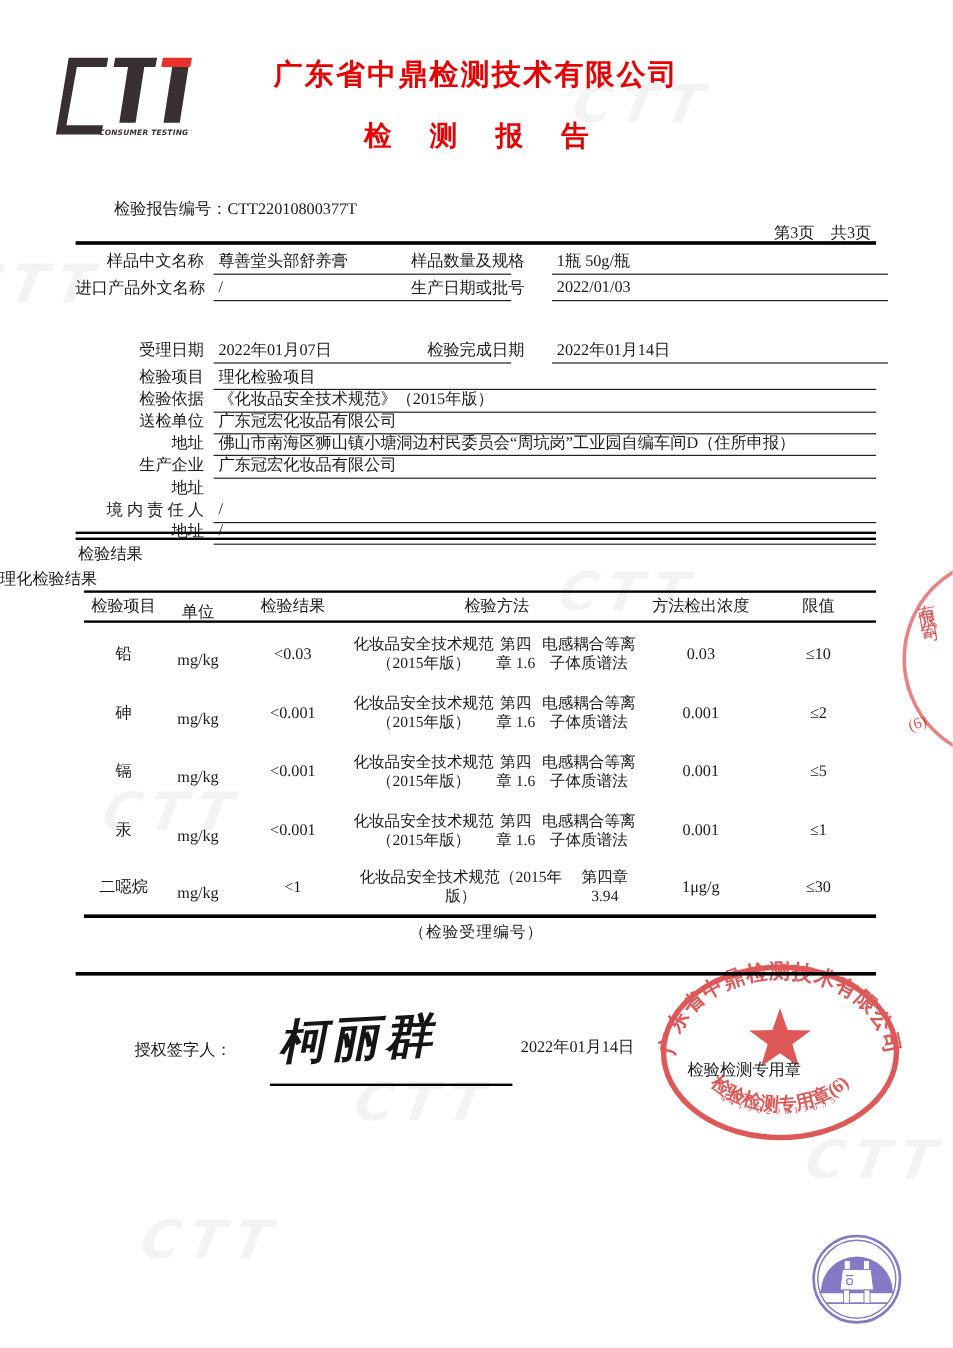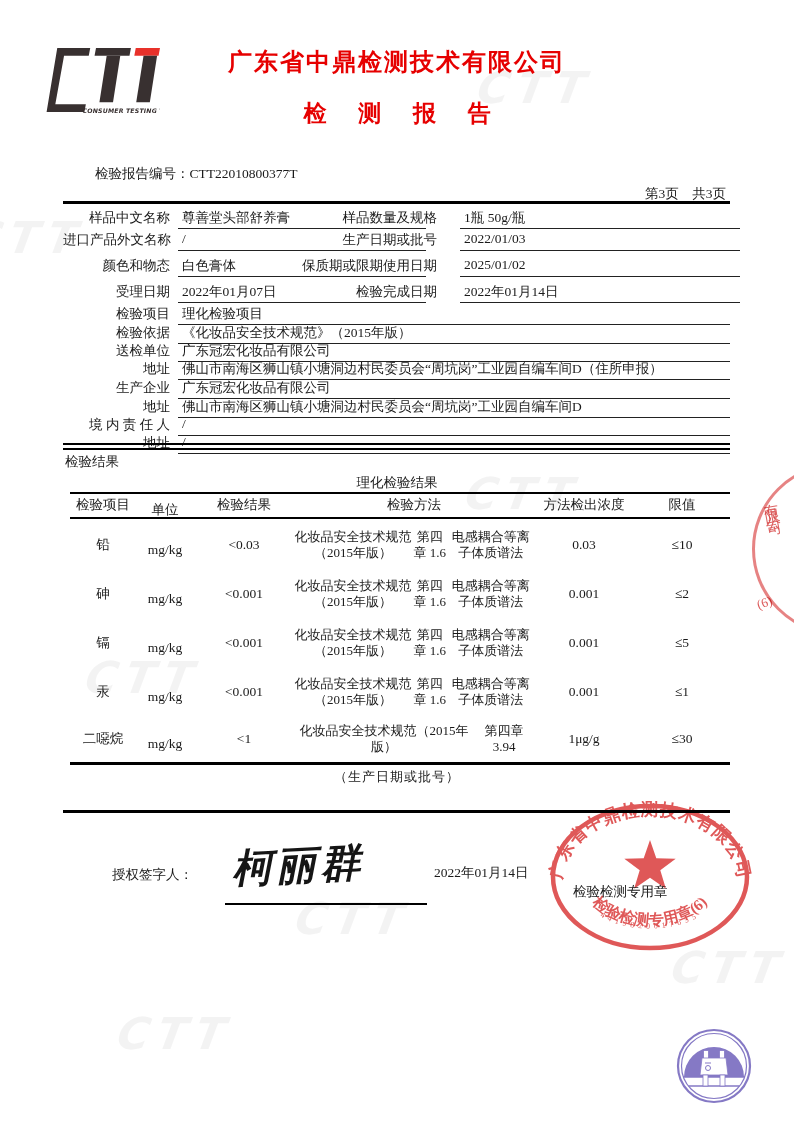--- a/index.html
+++ b/index.html
@@ -28,21 +28,21 @@
 
   
   .irow  { position:absolute; left:63px; width:667px; height:20px; font-size:13.5px; }
   .ilabel  { position:absolute; left:0;   width:107px; text-align:right; white-space:nowrap; }
   .ival    { position:absolute; left:115px; width:244px; padding-left:4px; border-bottom:1px solid #222; height:19px; white-space:nowrap; }
   .ilabel2 { position:absolute; left:235px; width:139px; text-align:right; white-space:nowrap; }
   .ival2   { position:absolute; left:387px; width:276px; padding-left:4px; border-bottom:1px solid #222; height:19px; white-space:nowrap;margin-left:10px; }
   .ival-wide { position:absolute; left:115px; width:548px; padding-left:4px; border-bottom:1px solid #222; height:19px; white-space:nowrap; }
 
   .section-label { position:absolute; left:65px; top:453px; font-size:13.5px; }
-  .table-title   { position:absolute; left:0; width:794px; top:474px; text-align:center; font-size:13.5px; }
+  .table-title   { position:absolute; left:0; width:794px; top:474px; font-size:13.5px; }
 
   
   .t-rule-top { left:70px; top:492px; width:660px; height:2px; }
   .t-rule-mid { left:70px; top:517px; width:660px; height:2px; }
   .t-rule-bot { left:70px; top:762px; width:660px; height:3px; }
   .t-header, .trow { position:absolute; left:70px; width:660px; display:flex; align-items:center;
                      font-size:13.5px; text-align:center; }
   .t-header { top:494px; height:22px; }
   .c-item { width:66px; } .c-unit { width:58px;margin-top:10px; } .c-result { width:100px; }
   .c-method { width:240px; } .c-det { width:100px;text-align:center; } .c-limit { width:96px; }
@@ -108,26 +108,20 @@
       <span class="ival">尊善堂头部舒养膏</span>
     <span class="ilabel2">样品数量及规格</span>
       <span class="ival2">1瓶 50g/瓶</span>
   </div>
   <div class="irow" style="top:231px">
     <span class="ilabel">进口产品外文名称</span>
       <span class="ival">/</span>
     <span class="ilabel2">生产日期或批号</span>
       <span class="ival2">2022/01/03</span>
   </div>
-  <div class="irow" style="top:257px">
-    <span class="ilabel">颜色和物态</span>
-      <span class="ival">白色膏体</span>
-    <span class="ilabel2">保质期或限期使用日期</span>
-      <span class="ival2">2025/01/02</span>
-  </div>
   <div class="irow" style="top:283px">
     <span class="ilabel">受理日期</span>
       <span class="ival">2022年01月07日</span>
     <span class="ilabel2">检验完成日期</span>
       <span class="ival2">2022年01月14日</span>
   </div>
   <div class="irow" style="top:305px">
     <span class="ilabel">检验项目</span>
       <span class="ival-wide">理化检验项目</span>
   </div>
@@ -142,21 +136,20 @@
   <div class="irow" style="top:360px">
     <span class="ilabel">地址</span>
       <span class="ival-wide">佛山市南海区狮山镇小塘洞边村民委员会“周坑岗”工业园自编车间D（住所申报）</span>
   </div>
   <div class="irow" style="top:379px">
     <span class="ilabel">生产企业</span>
       <span class="ival-wide">广东冠宏化妆品有限公司</span>
   </div>
   <div class="irow" style="top:398px">
     <span class="ilabel">地址</span>
-      <span class="ival-wide">佛山市南海区狮山镇小塘洞边村民委员会“周坑岗”工业园自编车间D</span>
   </div>
   <div class="irow" style="top:416px">
     <span class="ilabel">境 内 责 任 人</span>
       <span class="ival-wide">/</span>
   </div>
   <div class="irow" style="top:434px">
     <span class="ilabel">地址</span>
       <span class="ival-wide">/</span>
   </div>
 
@@ -229,21 +222,21 @@
     <span class="c-result">&lt;1</span>
     <span class="c-method method-lines">
       <span>化妆品安全技术规范（2015年版）</span>
       <span>第四章 3.94</span>
     </span>
     <span class="c-det">1μg/g</span>
     <span class="c-limit">≤30</span>
   </div>
 
   <div class="rule t-rule-bot"></div>
-  <div class="t-footnote">（生产日期或批号）</div>
+  <div class="t-footnote">（检验受理编号）</div>
 
   <div class="rule rule-sig"></div>
 
   <div class="sig-label">授权签字人：</div>
   <div class="sig-name">柯丽群</div>
   <div class="sig-underline"></div>
   <div class="sig-date">2022年01月14日</div>
   <div class="stamp-overlay-text">检验检测专用章</div>
 
   <svg class="stamp-svg" width="204" height="152" viewBox="0 0 204 152">

